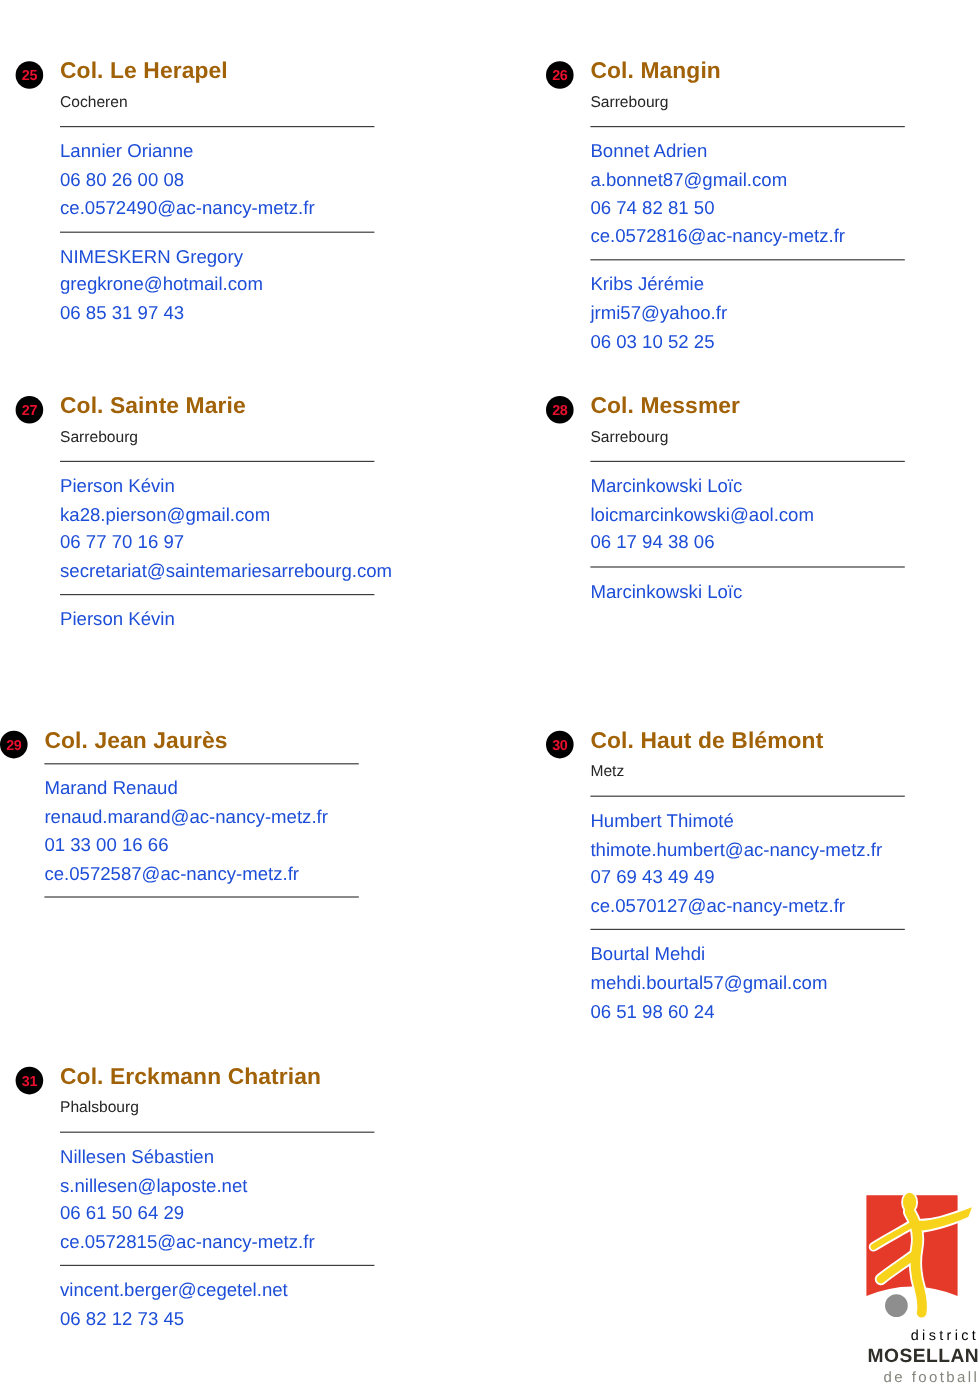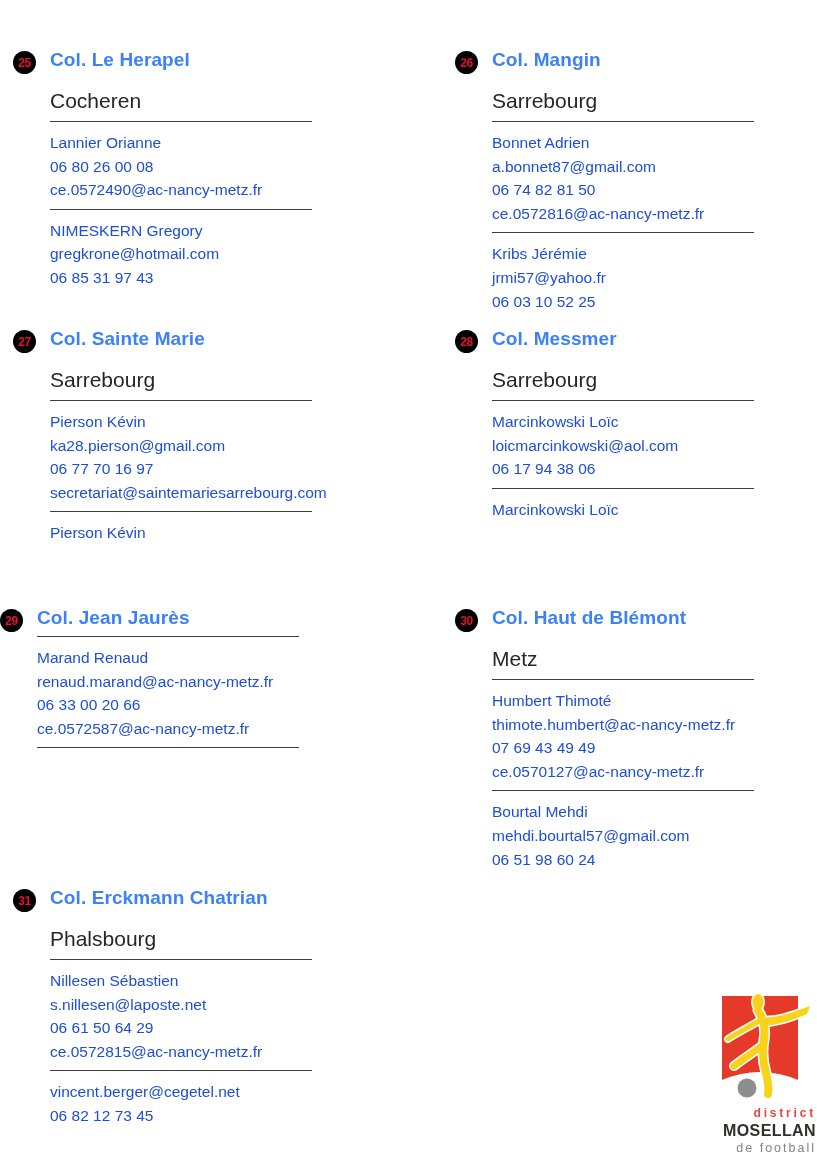--- a/index.html
+++ b/index.html
@@ -23,47 +23,46 @@
     display:flex; align-items:center; justify-content:center;
   }
   .badge span {
     color:#e8102e;
     font-size:12px; font-weight:700;
     letter-spacing:-0.3px;
   }
   .school {
     margin:0;
     font-size:19px; font-weight:700;
-    color:#3b82f6;
+    color:#a16207;
     line-height:23px;
     letter-spacing:0.1px;
   }
   .city {
-    font-size:21px;
+    font-size:13px;
     color:#262626;
     line-height:27px;
-    margin-top:16px;
   }
   .rule {
     width:262px; height:0;
     border-top:1.6px solid #3e3e3e;
     margin:7px 0 9px 0;
   }
   .cl {
     font-size:15.5px;
     color:#1d4ed8;
     line-height:23.6px;
     white-space:nowrap;
   }
   .logo-wrap { position:absolute; left:700px; top:993px; width:117px; }
   .logo-emblem { position:absolute; left:13px; top:0; }
   .logo-text { position:absolute; left:0; top:113px; width:116px; text-align:right; }
   .logo-district {
-    font-size:12px; color:#ef4444; letter-spacing:2.8px;
-    line-height:14px; font-weight:700;
+    font-size:12px; color:#000000; letter-spacing:2.8px;
+    line-height:14px; font-weight:400;
   }
   .logo-mosellan {
     font-size:16px; color:#2f2e29; font-weight:700;
     letter-spacing:0.4px; line-height:21px;
   }
   .logo-football {
     font-size:12.5px; color:#85847c; letter-spacing:2px;
     line-height:15px;
   }
 </style>
@@ -150,21 +149,21 @@
 
 <section class="card" style="left:0; top:606px;">
   <div class="badge">
       <span>29</span>
     </div>
   <h2 class="school">Col. Jean Jaurès</h2>
   <div class="rule"></div>
   <div class="contact">
     <div class="cl">Marand Renaud</div>
     <div class="cl">renaud.marand@ac-nancy-metz.fr</div>
-    <div class="cl">06 33 00 20 66</div>
+    <div class="cl">01 33 00 16 66</div>
     <div class="cl">ce.0572587@ac-nancy-metz.fr</div>
   </div>
   <div class="rule"></div>
 </section>
 
 <section class="card" style="left:455px; top:606px;">
   <div class="badge">
       <span>30</span>
     </div>
   <h2 class="school">Col. Haut de Blémont</h2>

